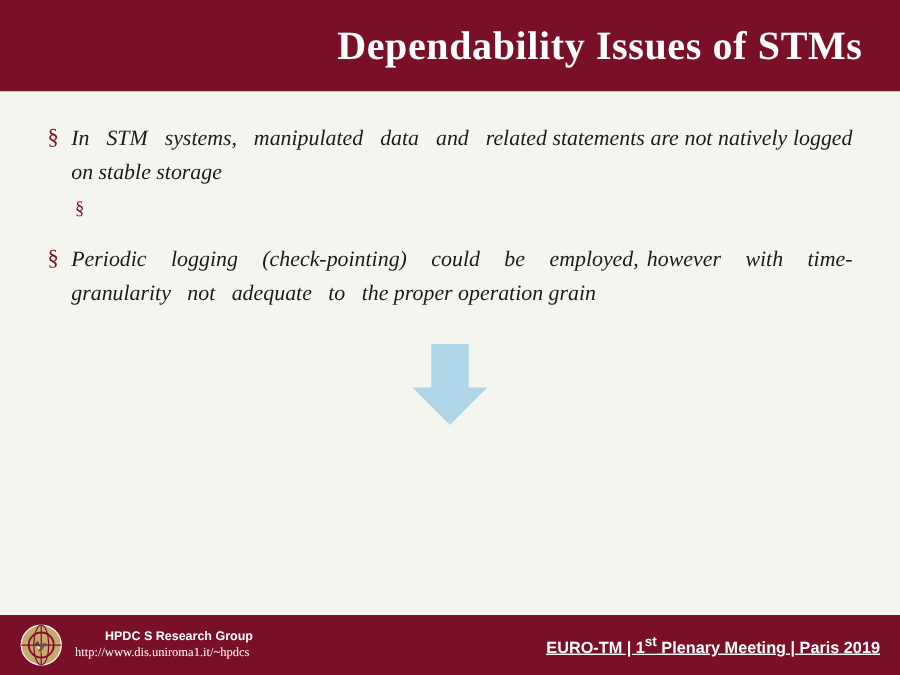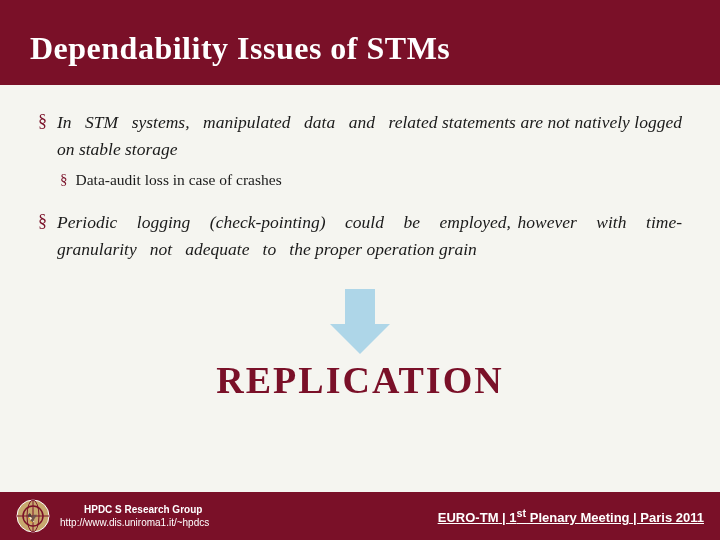--- a/index.html
+++ b/index.html
@@ -12,24 +12,25 @@
     }
     .slide {
       width: 720px;
       height: 540px;
       display: flex;
       flex-direction: column;
       background: #f5f5f0;
     }
     .header {
       background: #7a1028;
-      padding: 30px 30px 18px 30px;
+      padding: 18px 30px 18px 30px;
       min-height: 70px;
       display: flex;
       align-items: center;
+      justify-content: flex-end;
     }
     .header-title {
       color: #ffffff;
       font-size: 32px;
       font-weight: bold;
       font-family: Georgia, serif;
       letter-spacing: 0.5px;
     }
     .content {
       flex: 1;
@@ -129,21 +130,21 @@
       color: #ffffff;
       font-size: 10px;
       font-family: Arial, sans-serif;
       font-weight: bold;
       line-height: 1.3;
       padding-left: 24px;
     }
     .footer-url {
       color: #ffffff;
       font-size: 10px;
-      font-family: Liberation Sans, sans-serif;
+      font-family: Liberation Serif, serif;
       line-height: 1.3;
     }
     .footer-right {
       color: #ffffff;
       font-size: 13px;
       font-family: Arial, sans-serif;
       font-weight: bold;
       text-align: right;
     }
     .footer-right span {
@@ -161,54 +162,52 @@
 
   <div class="content">
 
     <div class="bullet-section">
       <div class="bullet-item">
         <span class="bullet-symbol">§</span>
         <span class="bullet-text">In &nbsp; STM &nbsp; systems, &nbsp; manipulated &nbsp; data &nbsp; and &nbsp; related statements are not natively logged on stable storage</span>
       </div>
       <div class="sub-bullet">
         <span class="sub-bullet-symbol">§</span>
-        <span class="sub-bullet-text">Data-audit loss in case of crashes</span>
       </div>
     </div>
 
     <div class="bullet-section second-bullet">
       <div class="bullet-item">
         <span class="bullet-symbol">§</span>
         <span class="bullet-text">Periodic &nbsp; logging &nbsp; (check-pointing) &nbsp; could &nbsp; be &nbsp; employed, however &nbsp; with &nbsp; time-granularity &nbsp; not &nbsp; adequate &nbsp; to &nbsp; the proper operation grain</span>
       </div>
     </div>
 
     <div class="arrow-container">
       <svg class="arrow-svg" width="70" height="65" viewBox="0 0 70 65">
         <polygon points="20,0 50,0 50,35 65,35 35,65 5,35 20,35" fill="#aed6e8" stroke="none"></polygon>
       </svg>
     </div>
 
-    <div class="replication-text">REPLICATION</div>
 
   </div>
 
   <div class="footer">
     <div class="footer-left">
       <svg class="footer-logo" viewBox="0 0 34 34" width="34" height="34">
         <circle cx="17" cy="17" r="16" fill="#c8a86e" stroke="#ffffff" stroke-width="1"></circle>
         <circle cx="17" cy="17" r="10" fill="none" stroke="#7a1028" stroke-width="1.5"></circle>
         <line x1="17" y1="1" x2="17" y2="33" stroke="#7a1028" stroke-width="1"></line>
         <line x1="1" y1="17" x2="33" y2="17" stroke="#7a1028" stroke-width="1"></line>
         <ellipse cx="17" cy="17" rx="6" ry="16" fill="none" stroke="#7a1028" stroke-width="1"></ellipse>
         <text x="17" y="22" text-anchor="middle" font-size="9" fill="#7a1028" font-family="Arial">🦅</text>
       </svg>
       <div class="footer-text-block">
         <span class="footer-org">HPDC S Research Group</span>
         <span class="footer-url">http://www.dis.uniroma1.it/~hpdcs</span>
       </div>
     </div>
     <div class="footer-right">
-      <span><span style="">EURO-TM</span> | 1<sup style="">st</sup><span style="text-decoration:underline"> Plenary Meeting | Paris 2011</span></span>
+      <span><span style="">EURO-TM</span> | 1<sup style="">st</sup><span style="text-decoration:underline"> Plenary Meeting | Paris 2019</span></span>
     </div>
   </div>
 
 </div>
 
 </body></html>

